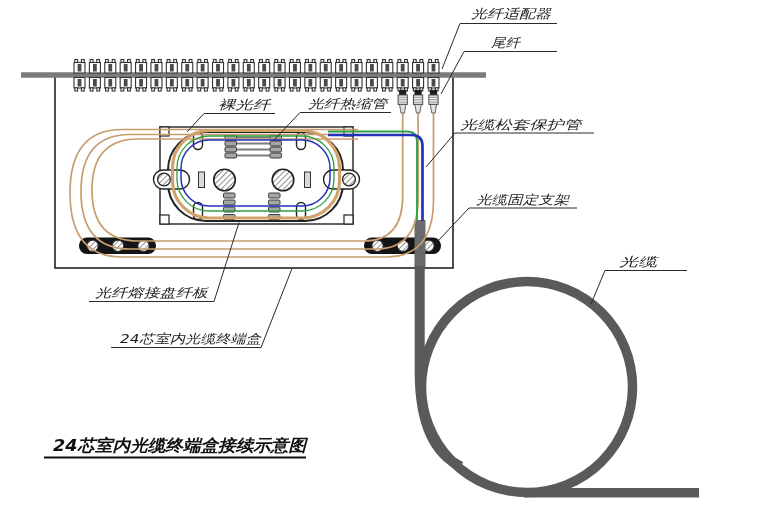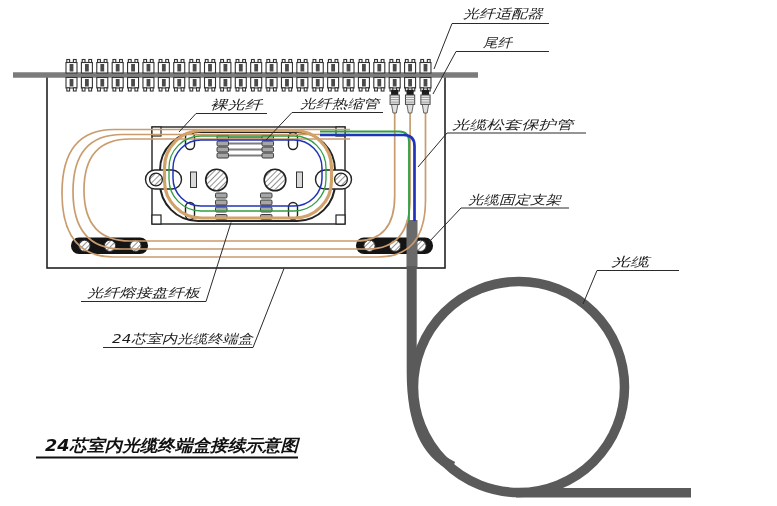--- a/index.html
+++ b/index.html
@@ -1,17 +1,17 @@
 <!DOCTYPE html>
 <html><head>
 <meta charset="utf-8">
 <style>
   html,body{margin:0;padding:0;background:#ffffff;}
   .stage{width:691px;height:506px;position:relative;background:#fff;overflow:hidden;
-         font-family:"DejaVu Sans",sans-serif;}
+         font-family:"DejaVu Sans",sans-serif;margin-left:8px;}
   svg{display:block}
   .lbl{font-family:"DejaVu Sans",sans-serif;font-style:italic;font-size:12.5px;fill:#1a1a1a;}
   .ttl{font-family:"DejaVu Sans",sans-serif;font-style:italic;font-weight:bold;font-size:16.5px;fill:#111;}
   .leader{stroke:#2a2a2a;stroke-width:1;fill:none;}
 </style>
 </head>
 <body>
 
 <div class="stage">
 <svg width="777" height="506" viewBox="0 0 777 506" xmlns="http://www.w3.org/2000/svg">

